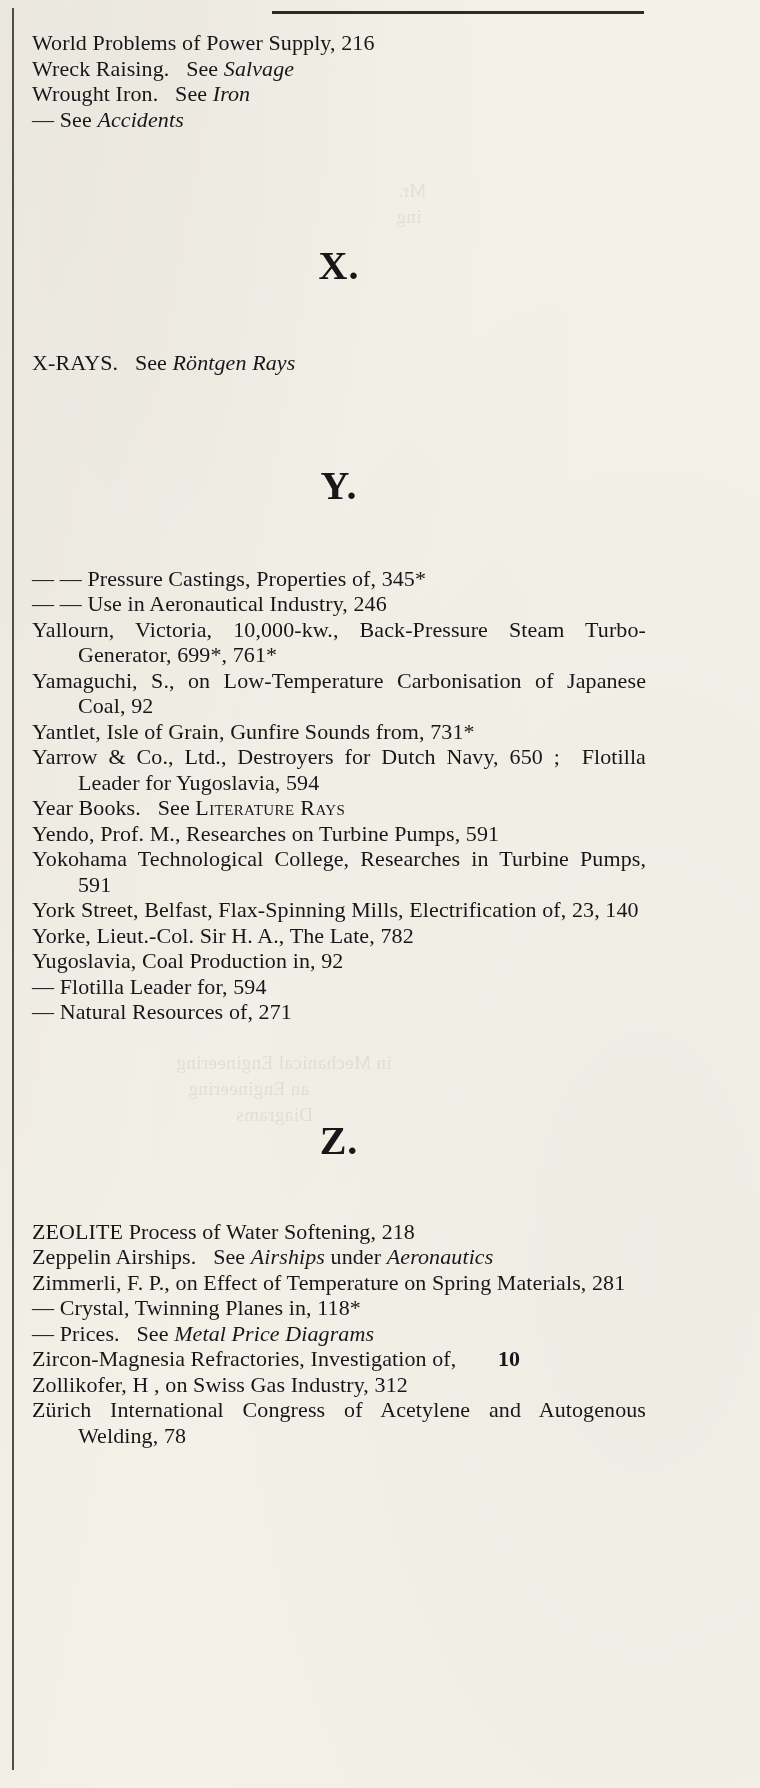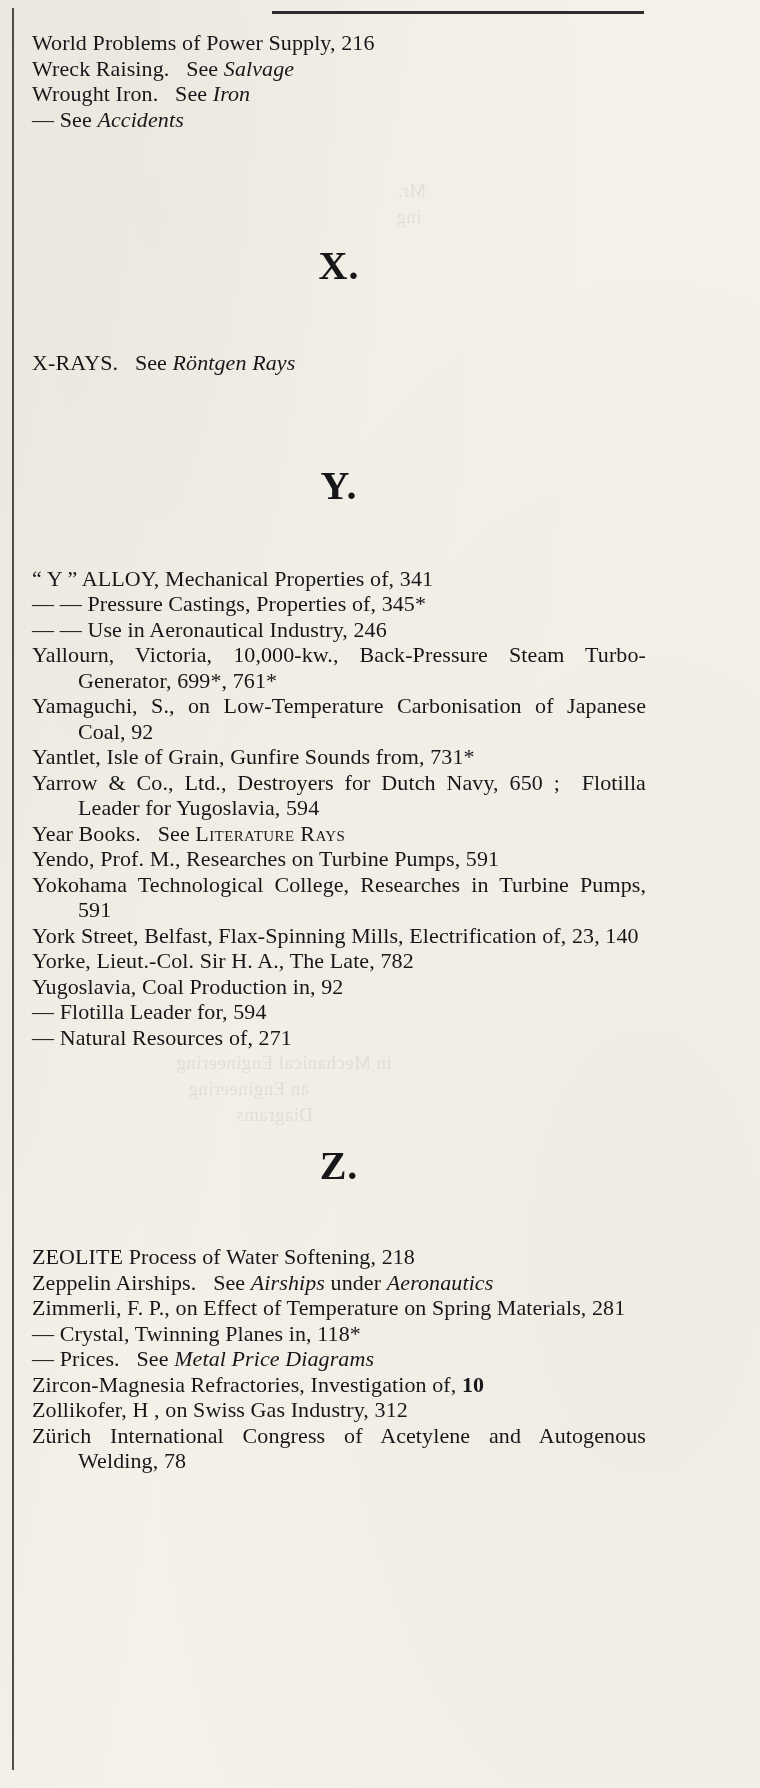--- a/index.html
+++ b/index.html
@@ -69,21 +69,21 @@
     text-justify: inter-word;
   }
   .entry.nojust { text-align: left; }
   .hang { padding-left: 46px; text-indent: -46px; }
 
   i, .it { font-style: italic; }
   .sc {
     font-variant: small-caps;
     letter-spacing: 0.4px;
   }
-  .bold { font-weight: bold; }
+  .bold { font-weight: bold; margin-left: 36px; }
 
   .section-letter {
     text-align: center;
     font-size: 40px;
     font-weight: bold;
     letter-spacing: 1px;
     line-height: 44px;
   }
 
   .gap-x-top { height: 112px; }
@@ -126,21 +126,20 @@
   <div class="section-letter">X.</div>
   <div class="gap-x-bottom"></div>
   <div class="block">
     <p class="entry hang nojust">X-RAYS.&nbsp;&nbsp; See <i>Röntgen Rays</i></p>
   </div>
 
   <div class="gap-y-top"></div>
   <div class="section-letter">Y.</div>
   <div class="gap-y-bottom"></div>
   <div class="block">
-    <p class="entry hang nojust">“ Y ” ALLOY, Mechanical Properties of, 341</p>
     <p class="entry hang nojust">— — Pressure Castings, Properties of, 345*</p>
     <p class="entry hang nojust">— — Use in Aeronautical Industry, 246</p>
     <p class="entry hang">Yallourn, Victoria, 10,000-kw., Back-Pressure Steam Turbo-Generator, 699*, 761*</p>
     <p class="entry hang">Yamaguchi, S., on Low-Temperature Carbonisation of Japanese Coal, 92</p>
     <p class="entry hang">Yantlet, Isle of Grain, Gunfire Sounds from, 731*</p>
     <p class="entry hang">Yarrow &amp; Co., Ltd., Destroyers for Dutch Navy, 650 ;&nbsp; Flotilla Leader for Yugoslavia, 594</p>
     <p class="entry hang nojust">Year Books.&nbsp;&nbsp; See <span class="sc">Literature Rays</span></p>
     <p class="entry hang">Yendo, Prof. M., Researches on Turbine Pumps, 591</p>
     <p class="entry hang">Yokohama Technological College, Researches in Turbine Pumps, 591</p>
     <p class="entry hang">York Street, Belfast, Flax-Spinning Mills, Electrification of, 23, 140</p>

